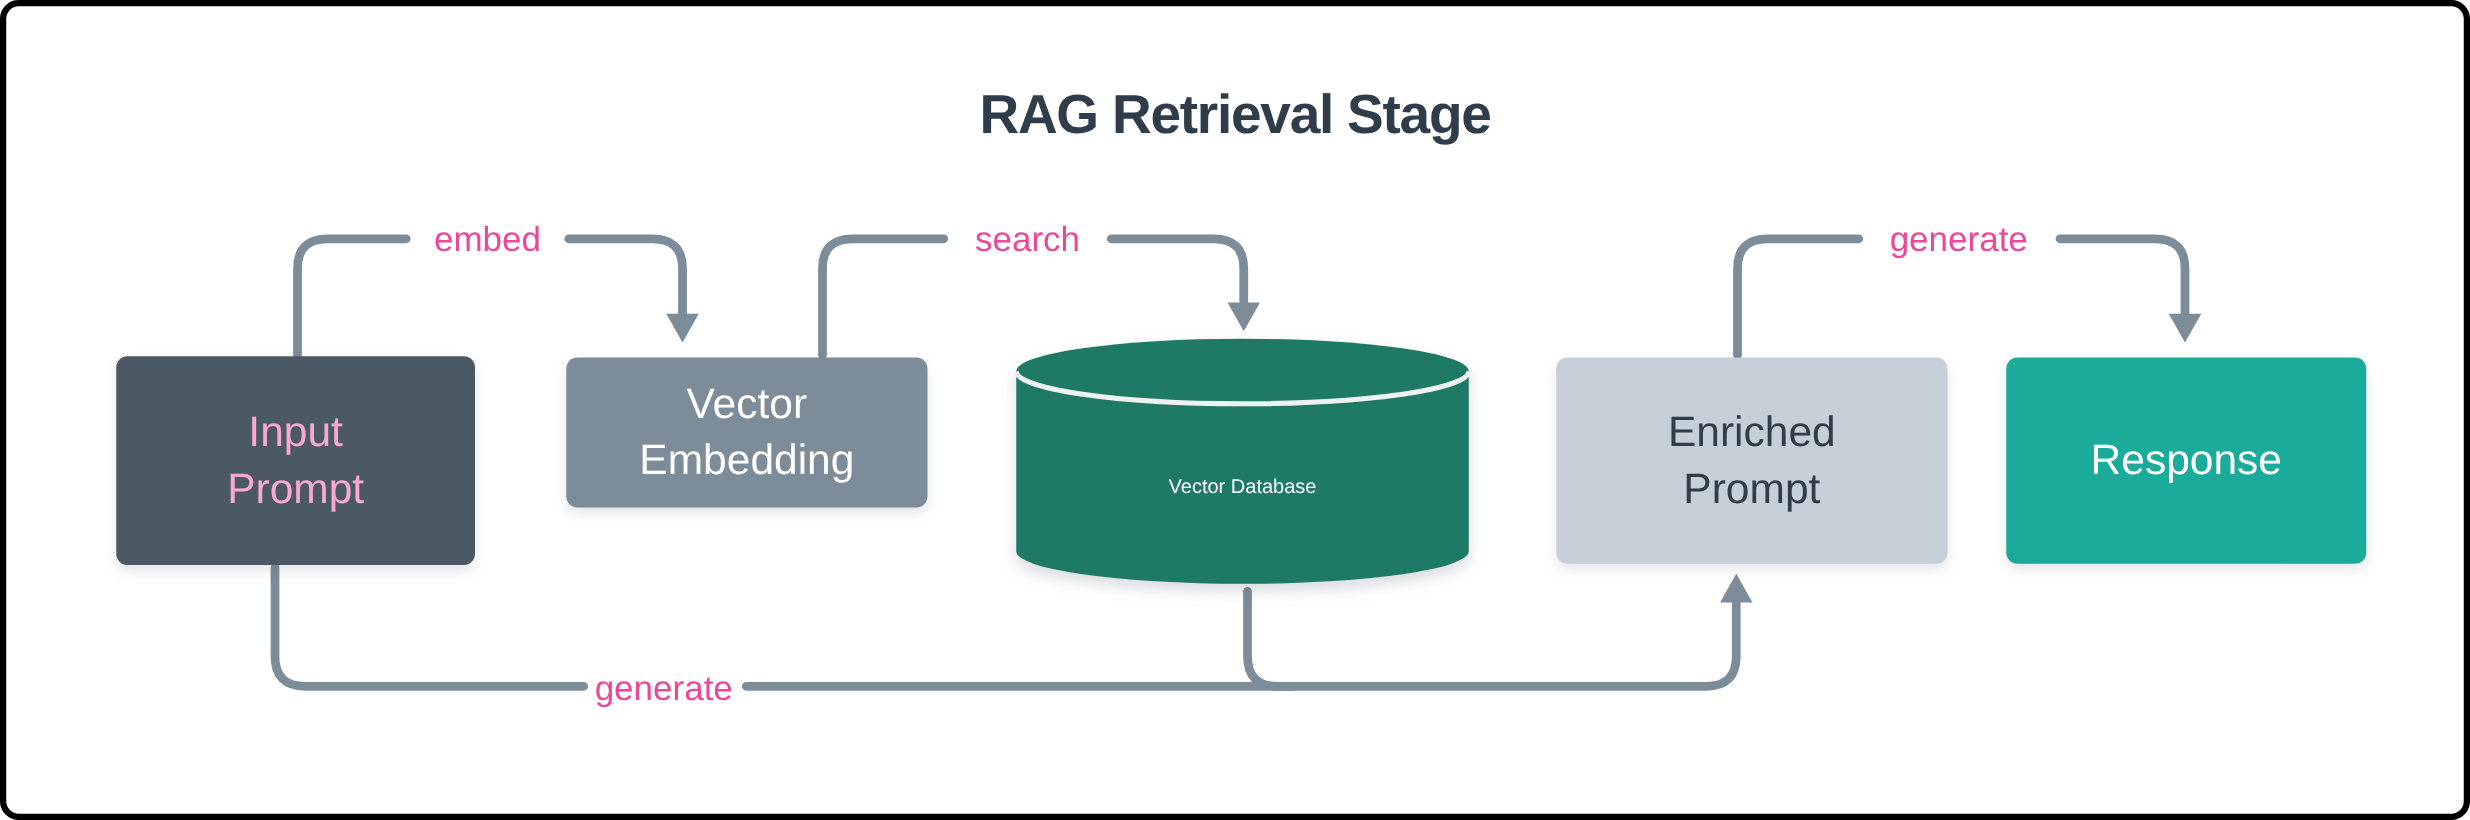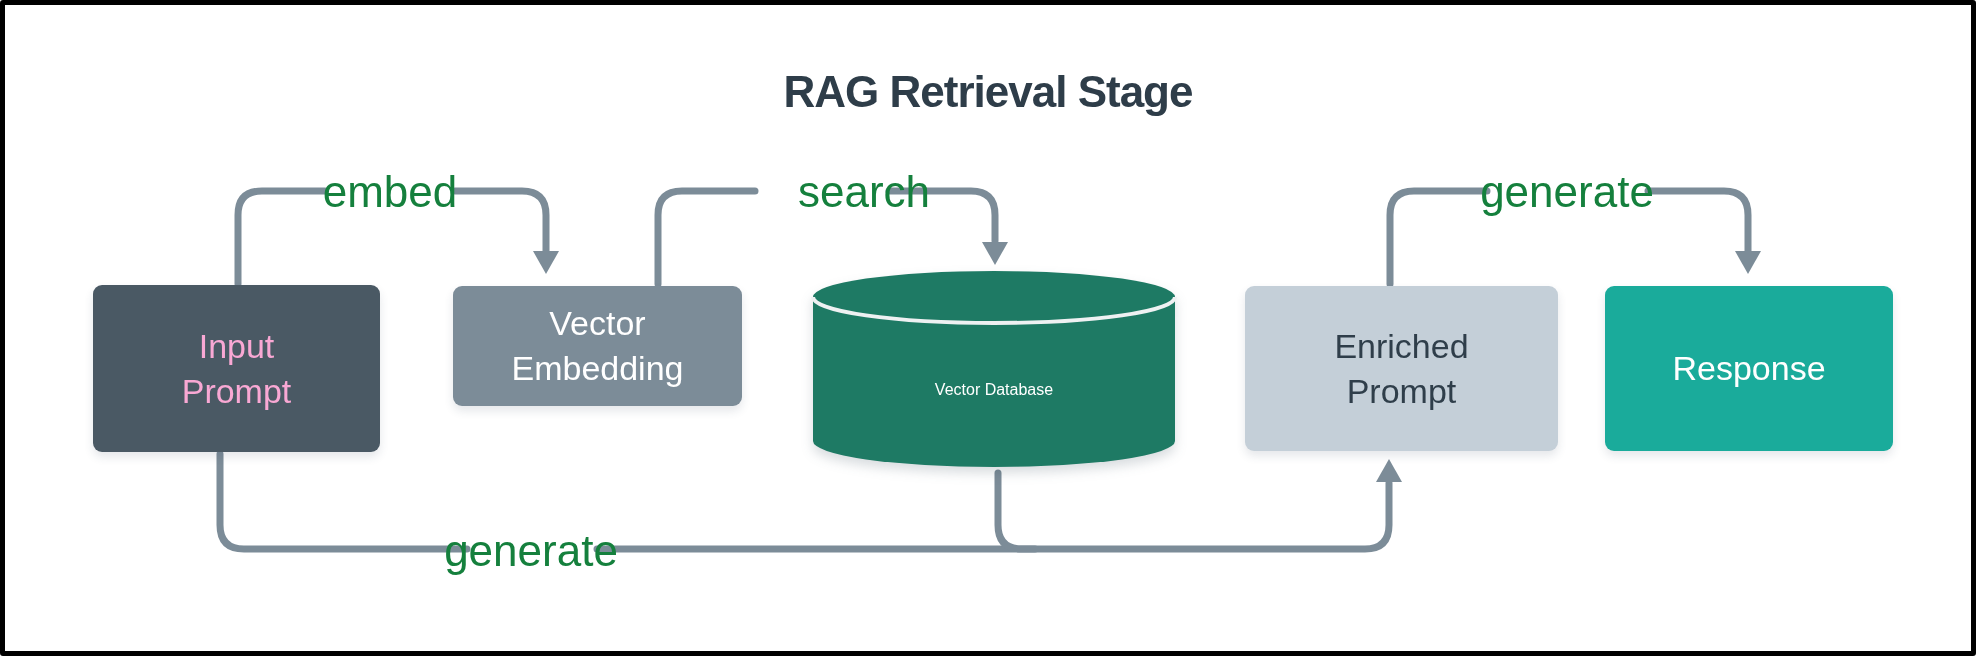--- a/index.html
+++ b/index.html
@@ -1,19 +1,19 @@
 <!DOCTYPE html>
 <html><head>
 <meta charset="utf-8">
 <style>
   html,body{margin:0;padding:0;background:#fff;}
   body{width:1976px;height:656px;font-family:"Liberation Sans",sans-serif;}
   .frame{
     position:relative;width:1976px;height:656px;box-sizing:border-box;
-    background:#ffffff;border:5px solid #000000;border-radius:3px;overflow:hidden;
+    background:#ffffff;border:5px solid #000000;border-radius:15px;overflow:hidden;
   }
   .arrows-svg{position:absolute;left:0;top:0;width:1976px;height:656px;}
   .diagram-title{
     position:absolute;left:0;top:62px;width:100%;text-align:center;
     font-size:44px;font-weight:bold;letter-spacing:-1px;color:#2e3d49;
   }
   .node{
     position:absolute;display:flex;align-items:center;justify-content:center;
     border-radius:9px;box-shadow:0 5px 10px rgba(40,60,80,0.12);
   }
@@ -21,24 +21,24 @@
   .node-input-prompt   {left:88px;  top:280px; width:287px; height:167px; background:#4a5964; color:#f9a8d4;}
   .node-vector-embedding{left:448px; top:281px; width:289px; height:120px; background:#7c8c98; color:#ffffff;}
   .node-enriched-prompt{left:1240px;top:281px; width:313px; height:165px; background:#c4cfd8; color:#2f3e4a;}
   .node-response       {left:1600px;top:281px; width:288px; height:165px; background:#1aab9b; color:#ffffff;}
   .node-vector-database{
     position:absolute;left:808px;top:312px;width:362px;height:146px;
     display:flex;align-items:center;justify-content:center;color:#ffffff;
   }
   .edge-label{
     position:absolute;transform:translate(-50%,-50%);
-    font-size:44px;color:#15803d;white-space:nowrap;
+    font-size:28px;color:#ec4899;white-space:nowrap;
   }
   .lbl-embed   {left:385px; top:187px;}
-  .lbl-search  {left:859px; top:187px;}
+  .lbl-search  {left:817px; top:187px;}
   .lbl-generate{left:1562px;top:187px;}
   .lbl-combine {left:526px; top:546px;}
   .cyl-shadow{filter:drop-shadow(0 6px 6px rgba(40,60,80,0.18));}
 </style>
 </head>
 <body>
 
 <div class="frame">
 
   <svg class="arrows-svg" viewBox="0 0 1976 656">

